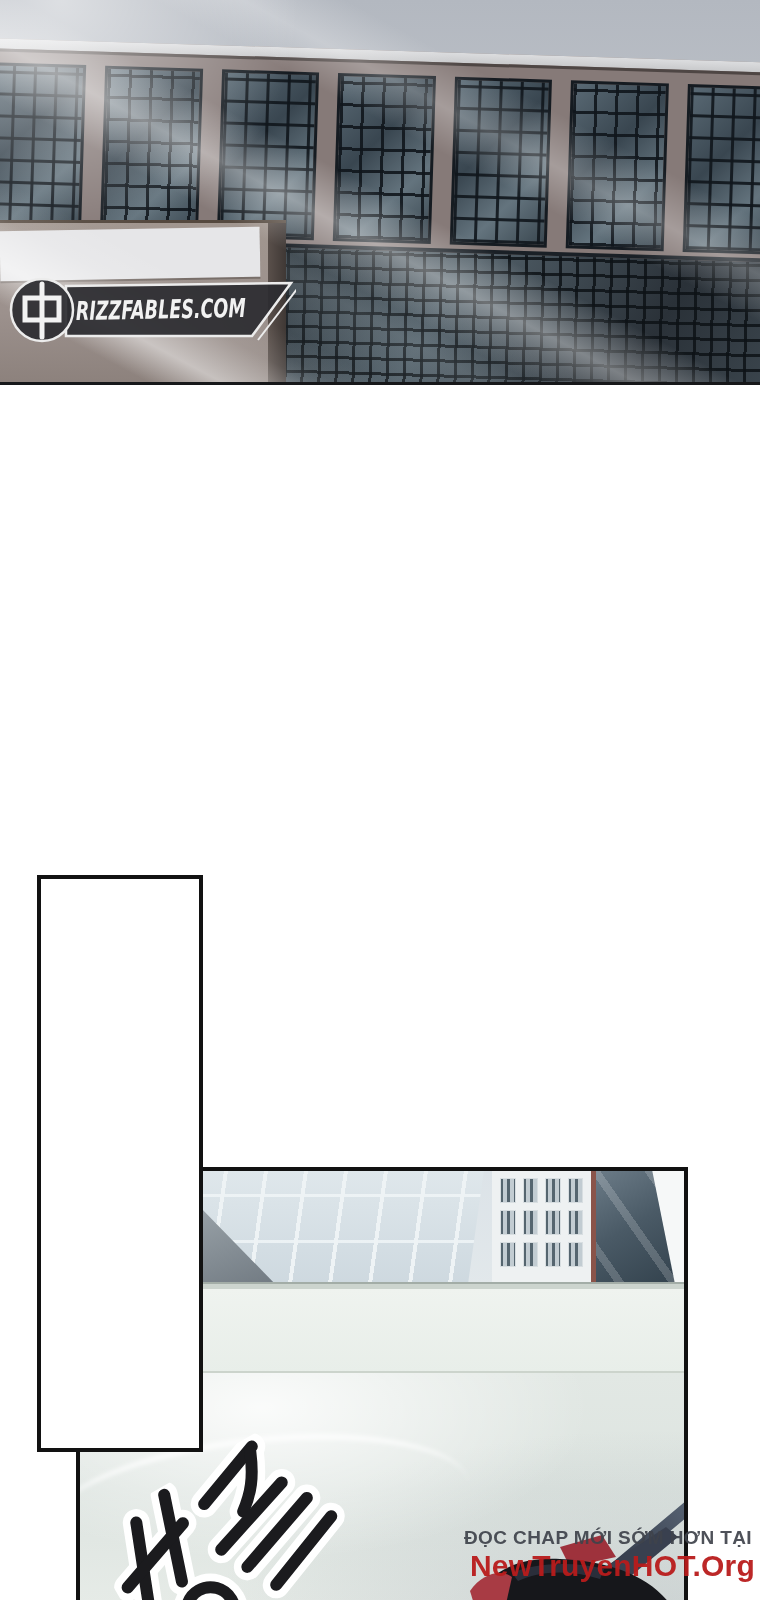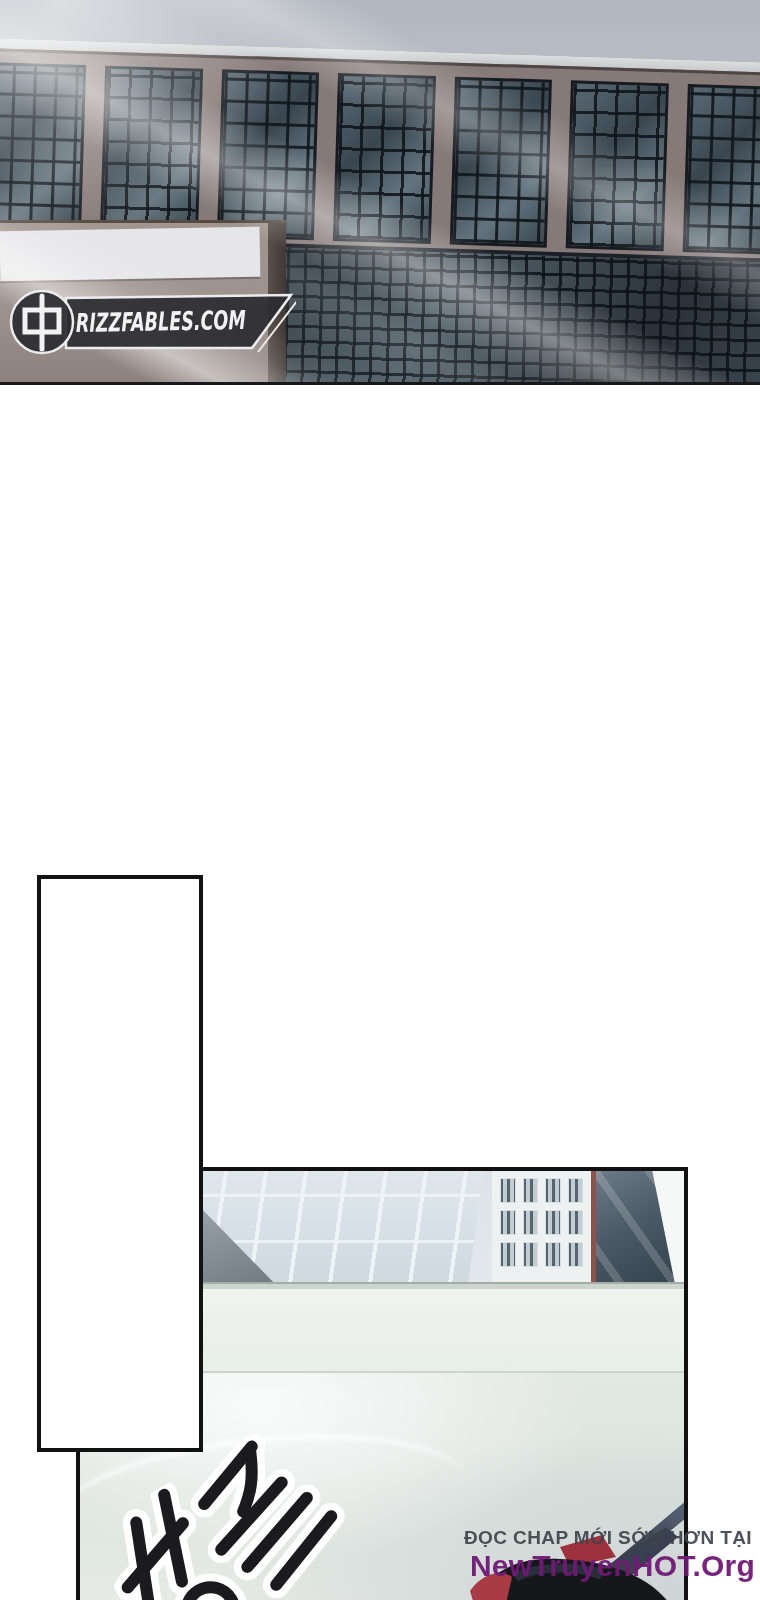--- a/index.html
+++ b/index.html
@@ -38,21 +38,21 @@
   .p1-rays{position:absolute;inset:0;pointer-events:none;
     background-image:
       radial-gradient(circle at 8% 0%,rgba(255,255,255,.55),transparent 30%),
       linear-gradient(28deg,
         rgba(255,255,255,0) 10%,rgba(255,255,255,.5) 15%,rgba(255,255,255,.12) 21%,
         rgba(255,255,255,0) 26%,rgba(255,255,255,0) 36%,rgba(255,255,255,.38) 43%,
         rgba(255,255,255,0) 50%,rgba(255,255,255,0) 59%,rgba(255,255,255,.26) 65%,
         rgba(255,255,255,0) 72%);}
 
   
-  .logo{position:absolute;left:6px;top:286px;width:290px;height:70px;}
+  .logo{position:absolute;left:6px;top:274px;width:290px;height:70px;}
 
   
   .speech-panel{position:absolute;left:37px;top:875px;width:166px;height:577px;
     background:#ffffff;border:4px solid #121212;box-sizing:border-box;z-index:5;}
 
   
   .panel-bottom{position:absolute;left:76px;top:1167px;width:612px;height:433px;
     box-sizing:border-box;border:4px solid #111;border-bottom:none;
     background:#e9efec;overflow:hidden;z-index:2;}
   .p2-sky{position:absolute;left:0;top:0;width:604px;height:116px;
@@ -211,13 +211,13 @@
       <path d="M108 24 L150 12 L164 34 L118 44 Z" fill="#9e323c"></path>
       <path d="M150 46 L214 4 L226 14 L168 62 Z" fill="#39404f"></path>
       <path d="M24 81 C34 48 66 34 108 36 C156 38 196 52 218 81 Z" fill="#16171b"></path>
       <path d="M18 68 C30 50 50 46 60 54 L54 81 L22 81 Z" fill="#a83b44"></path>
       <path d="M60 50 C82 40 122 38 152 46 L148 56 C118 46 86 48 66 58 Z" fill="#2e3340" opacity="0.85"></path>
     </svg>
   </div>
 </div>
 
 <div class="promo-line1" style="color: rgb(63, 67, 75);">ĐỌC CHAP MỚI SỚM HƠN TẠI</div>
-<div class="promo-line2" style="color: #701a75;">NewTruyenHOT.Org</div>
+<div class="promo-line2" style="color: #b91c1c;">NewTruyenHOT.Org</div>
 
 </body></html>

